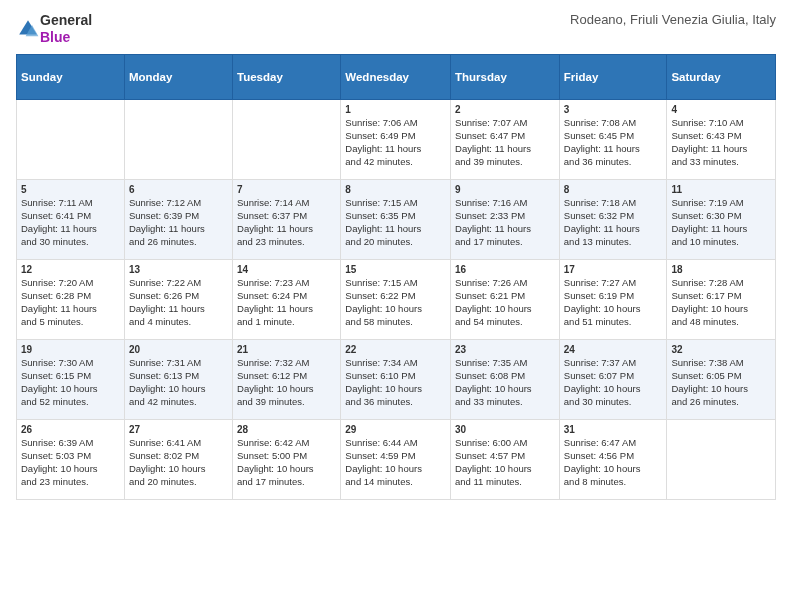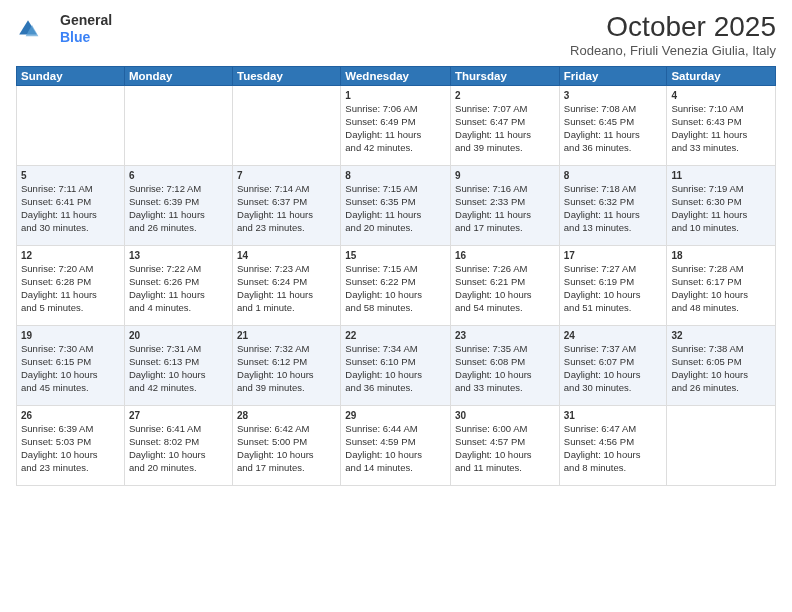--- a/index.html
+++ b/index.html
@@ -18,29 +18,29 @@
     }
     .header {
       display: flex;
       justify-content: space-between;
       align-items: flex-start;
       margin-bottom: 8px;
     }
     .logo {
       display: flex;
       align-items: center;
-      gap: 20px;
+      gap: 0;
     }
     .logo-text {
       font-size: 14px;
       font-weight: bold;
       line-height: 1.2;
     }
     .logo-text span.general { color: #333; }
-    .logo-text span.blue { color: #3b82f6; }
+    .logo-text span.blue { color: #a21caf; }
     .logo-icon {
       width: 24px;
       height: 24px;
     }
     .title-block {
       text-align: right;
     }
     .month-year {
       font-size: 28px;
       font-weight: 300;
@@ -54,21 +54,21 @@
     .calendar {
       width: 100%;
       border-collapse: collapse;
       border: 1px solid #ccc;
     }
     .calendar th {
       background-color: #2e75b6;
       color: #fff;
       font-size: 11.5px;
       font-weight: bold;
-      padding: 3px 4px;
+      padding: 16px 4px;
       text-align: left;
       border: 1px solid #2060a0;
     }
     .calendar td {
       vertical-align: top;
       font-size: 9.5px;
       color: #333;
       padding: 3px 4px;
       border: 1px solid #ddd;
       width: 113px;
@@ -101,21 +101,20 @@
       <svg class="logo-icon" viewBox="0 0 30 30" xmlns="http://www.w3.org/2000/svg">
         <polygon points="15,4 26,22 4,22" fill="#2e75b6"></polygon>
         <polygon points="20,10 28,24 12,24" fill="#5a9fd4" opacity="0.7"></polygon>
       </svg>
       <div class="logo-text">
         <div><span class="general">General</span></div>
         <div><span class="blue">Blue</span></div>
       </div>
     </div>
     <div class="title-block">
-      <div class="month-year">October 2025</div>
       <div class="location">Rodeano, Friuli Venezia Giulia, Italy</div>
     </div>
   </div>
 
   <table class="calendar">
     <thead>
       <tr>
       <th>Sunday</th>
           <th>Monday</th>
           <th>Tuesday</th>
@@ -260,21 +259,21 @@
             <div>Daylight: 10 hours</div>
             <div>and 48 minutes.</div>
           </td>
         </tr>
         <tr>
           <td>
             <span class="day-num">19</span>
             <div>Sunrise: 7:30 AM</div>
             <div>Sunset: 6:15 PM</div>
             <div>Daylight: 10 hours</div>
-            <div>and 45 minutes.</div>
+            <div>and 52 minutes.</div>
           </td>
           <td>
             <span class="day-num">20</span>
             <div>Sunrise: 7:31 AM</div>
             <div>Sunset: 6:13 PM</div>
             <div>Daylight: 10 hours</div>
             <div>and 42 minutes.</div>
           </td>
           <td>
             <span class="day-num">21</span>

